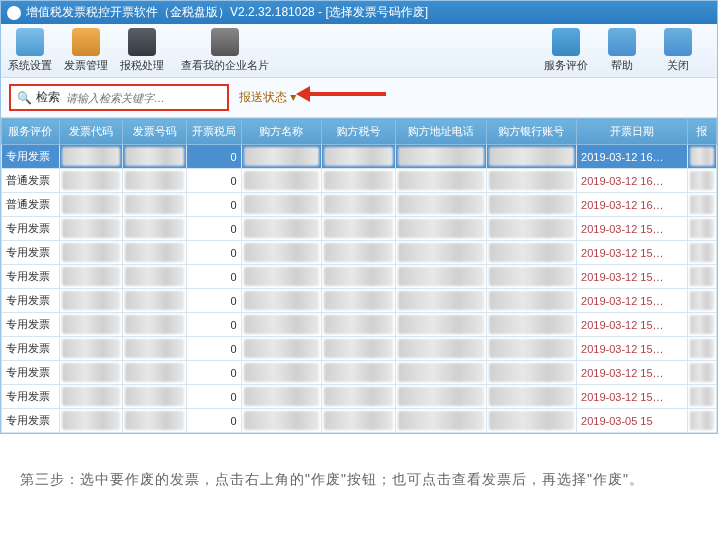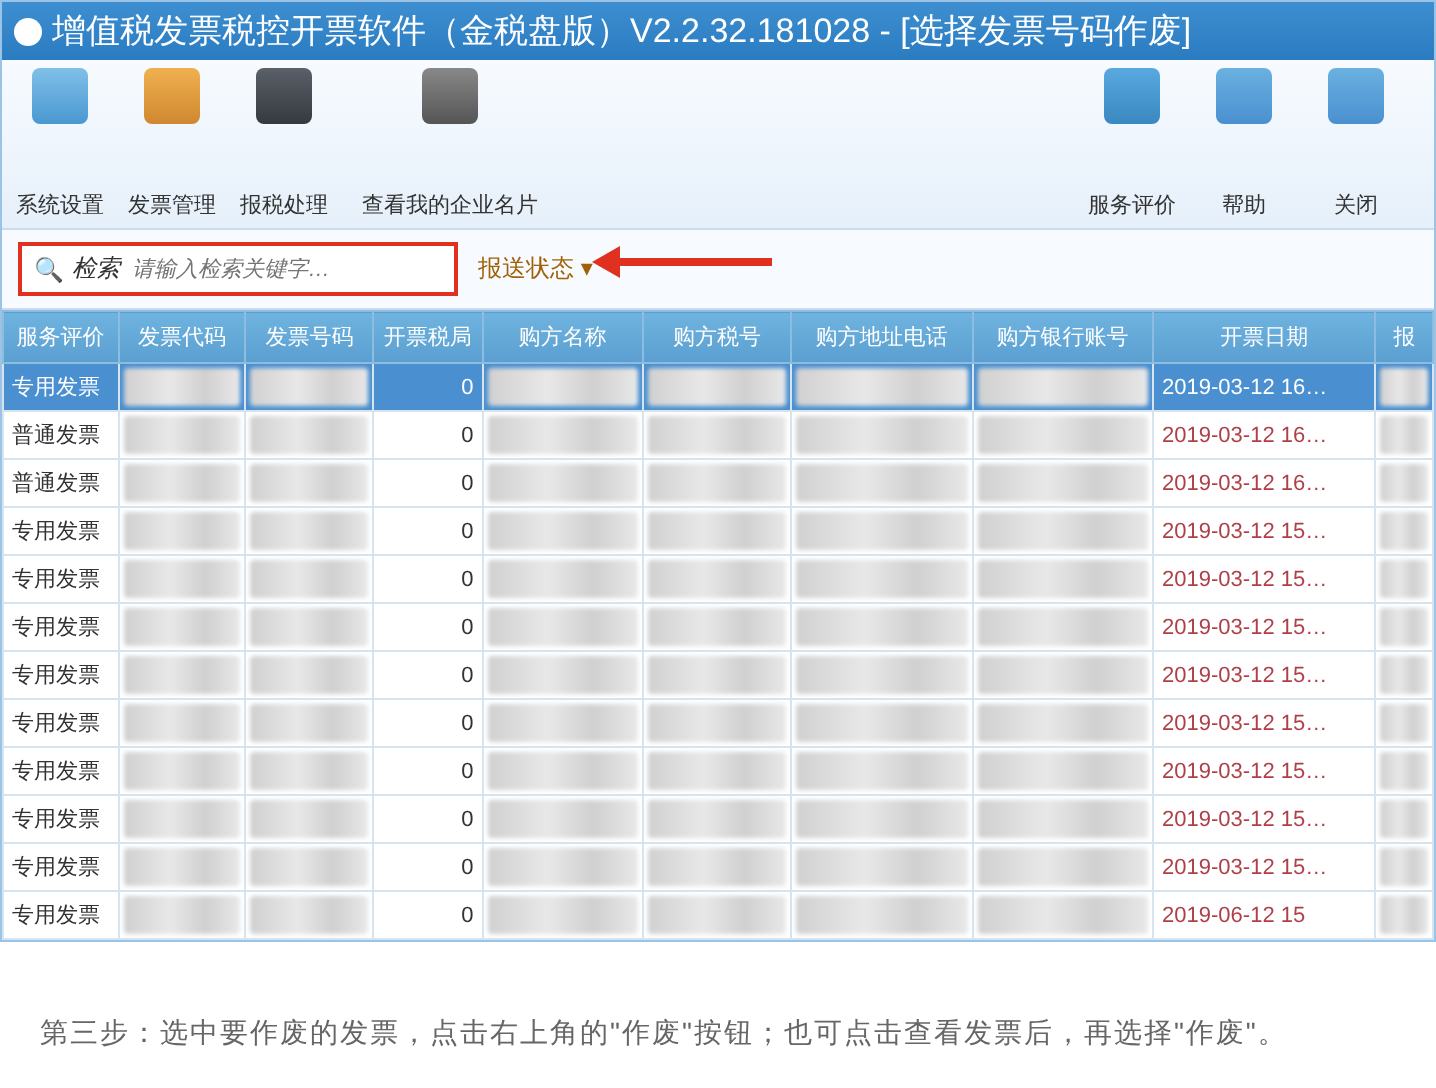--- a/index.html
+++ b/index.html
@@ -1,30 +1,30 @@
 <!DOCTYPE html>
 <html><head>
 <meta charset="utf-8">
 <style>
   * { box-sizing: border-box; margin: 0; padding: 0; }
   body { font-family: "Microsoft YaHei", Arial, sans-serif; font-size: 12px; background: #fff; width: 718px; }
   .app-window { border: 1px solid #9ac3e6; background: #fff; }
-  .title-bar { background: linear-gradient(#3d8fd1, #2a7bc0); color: #fff; padding: 3px 6px; font-size: 17px; display: flex; align-items: center; }
+  .title-bar { background: linear-gradient(#3d8fd1, #2a7bc0); color: #fff; padding: 3px 6px; font-size: 12px; display: flex; align-items: center; }
   .title-bar .icon { width: 14px; height: 14px; background: #fff; border-radius: 50%; margin-right: 5px; display: inline-block; }
   .menu-bar { background: #eaf3fb; border-bottom: 1px solid #c9dbed; padding: 2px 6px; font-size: 12px; color: #333; }
   .menu-bar span { margin-right: 14px; cursor: pointer; }
   .toolbar { background: linear-gradient(#f7fbff, #e6f0fa); border-bottom: 1px solid #c9dbed; padding: 4px 6px; display: flex; align-items: flex-end; }
-  .tool-btn { display: flex; flex-direction: column; align-items: center; margin-right: 10px; cursor: pointer; min-width: 46px; gap: 31px; }
+  .tool-btn { display: flex; flex-direction: column; align-items: center; margin-right: 10px; cursor: pointer; min-width: 46px; }
   .tool-btn .ticon { width: 28px; height: 28px; border-radius: 4px; margin-bottom: 2px; }
   .tool-btn .tlabel { font-size: 11px; color: #333; }
   .tool-gap { flex: 1; }
   .search-bar { background: #f7fbff; border-bottom: 1px solid #c9dbed; padding: 6px 8px; display: flex; align-items: center; position: relative; }
   .search-box { border: 2px solid #e03020; padding: 3px 6px; display: flex; align-items: center; width: 220px; background: #fff; }
   .search-box .sicn { color: #888; margin-right: 4px; }
-  .search-box .slabel { color: #333; margin-right: 6px; font-size: 12px; font-style: italic; }
+  .search-box .slabel { color: #333; margin-right: 6px; font-size: 12px; }
   .search-box input { border: none; outline: none; font-size: 11px; color: #999; width: 130px; font-style: italic; }
   .status-label { margin-left: 10px; font-size: 12px; color: #a16207; }
   .arrow { position: absolute; left: 295px; top: 8px; }
   .arrow-line { display: inline-block; width: 80px; height: 4px; background: #e03020; vertical-align: middle; }
   .arrow-head { display: inline-block; width: 0; height: 0; border-top: 8px solid transparent; border-bottom: 8px solid transparent; border-right: 14px solid #e03020; vertical-align: middle; margin-right: -4px; }
   .grid { width: 100%; border-collapse: collapse; }
   .grid th { background: linear-gradient(#6fb3e0, #5a9fd0); color: #fff; font-weight: normal; font-size: 11px; padding: 5px 4px; border: 1px solid #8cbde0; white-space: nowrap; }
   .grid td { border: 1px solid #d6e4f0; padding: 4px 4px; font-size: 11px; color: #333; background: #fff; white-space: nowrap; overflow: hidden; }
   .grid tr.sel td { background: #4a8fd0; color: #fff; }
   .grid td.blur { position: relative; }
@@ -239,21 +239,21 @@
         </tr>
         <tr>
           <td style="width: 56px;">专用发票</td>
           <td class="blur" style="width: 62px;">&nbsp;</td>
           <td class="blur" style="width: 62px;">&nbsp;</td>
           <td style="width: 48px; text-align: right;">0</td>
           <td class="blur" style="width: 78px;">&nbsp;</td>
           <td class="blur" style="width: 72px;">&nbsp;</td>
           <td class="blur" style="width: 88px;">&nbsp;</td>
           <td class="blur" style="width: 88px;">&nbsp;</td>
-          <td class="date" style="width: 108px;">2019-06-12 15</td>
+          <td class="date" style="width: 108px;">2019-03-05 15</td>
           <td class="blur" style="width: 28px;">&nbsp;</td>
         </tr>
       </tbody>
   </table>
 
 </div>
 
 <div class="instruction">第三步：选中要作废的发票，点击右上角的"作废"按钮；也可点击查看发票后，再选择"作废"。</div>
 
 </body></html>

